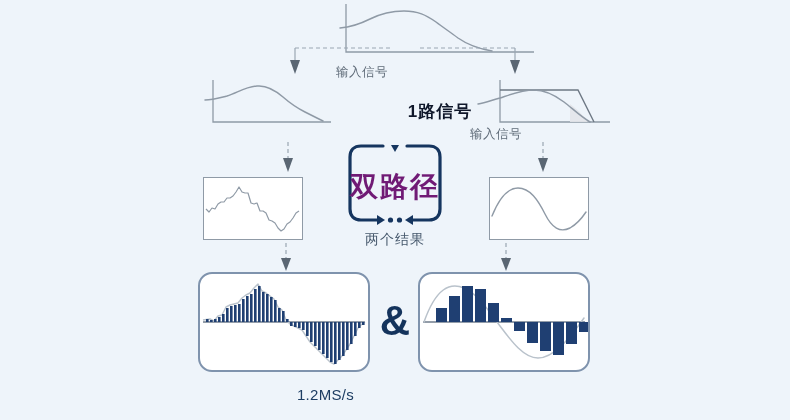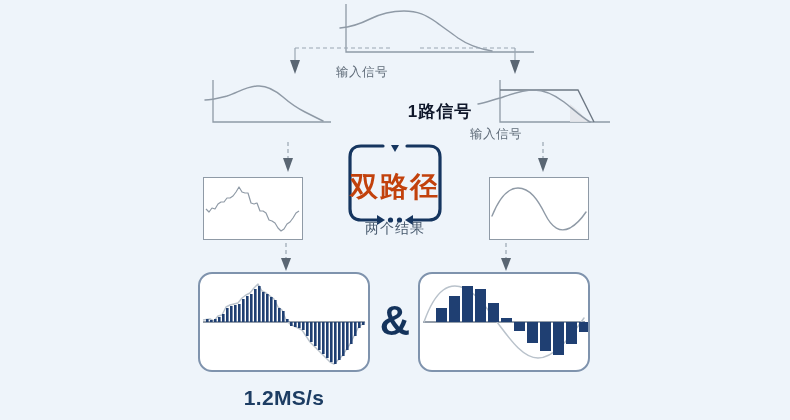--- a/index.html
+++ b/index.html
@@ -18,25 +18,25 @@
   }
   .cap-strong{
     font-size:17px;color:#0f172a;font-weight:bold;text-align:center;
     letter-spacing:1px;white-space:nowrap;
   }
   .cap-mid{
     font-size:14px;color:#46586c;text-align:center;
     letter-spacing:1px;white-space:nowrap;
   }
   .cap-rate{
-    font-size:21px;color:#1d3d63;text-align:center;font-weight:bold;
+    font-size:15px;color:#1d3d63;text-align:right;font-weight:normal;
     letter-spacing:.3px;white-space:nowrap;
   }
   .badge-text{
-    font-size:28px;color:#c2410c;font-weight:bold;letter-spacing:2px;
+    font-size:28px;color:#701a75;font-weight:bold;letter-spacing:2px;
     white-space:nowrap;
     font-family:Liberation Mono, monospace;
   }
   .amp{
     font-size:42px;color:#14335c;font-weight:bold;line-height:1;
   }
 
   
   .wavebox{
     background:#ffffff;border:1px solid #8f9aa6;
@@ -140,21 +140,21 @@
       <polygon points="50,9 46,2 54,2" fill="#15355f"></polygon>
 
       <polygon points="40,77 32,72 32,82" fill="#15355f"></polygon>
       <polygon points="60,77 68,72 68,82" fill="#15355f"></polygon>
 
       <circle cx="45.5" cy="77" r="2.6" fill="#15355f"></circle>
       <circle cx="54.5" cy="77" r="2.6" fill="#15355f"></circle>
     </svg>
   </div>
   <div class="abs badge-text" style="left:345px;top:168px;width:100px;text-align:center;">双路径</div>
-  <div class="abs cap-mid" style="left:335px;top:220px;width:120px;">两个结果</div>
+  <div class="abs cap-mid" style="left:335px;top:231px;width:120px;">两个结果</div>
 
   <div class="abs" style="left:278px;top:243px;width:16px;height:30px;">
     <svg width="16" height="30" viewBox="0 0 16 30">
       <path d="M8,0 L8,15" stroke="#9aa6b2" stroke-width="1.2" stroke-dasharray="4,3" fill="none"></path>
       <polygon points="8,28 3,15 13,15" fill="#5a6673"></polygon>
     </svg>
   </div>
   <div class="abs" style="left:498px;top:243px;width:16px;height:30px;">
     <svg width="16" height="30" viewBox="0 0 16 30">
       <path d="M8,0 L8,15" stroke="#9aa6b2" stroke-width="1.2" stroke-dasharray="4,3" fill="none"></path>

